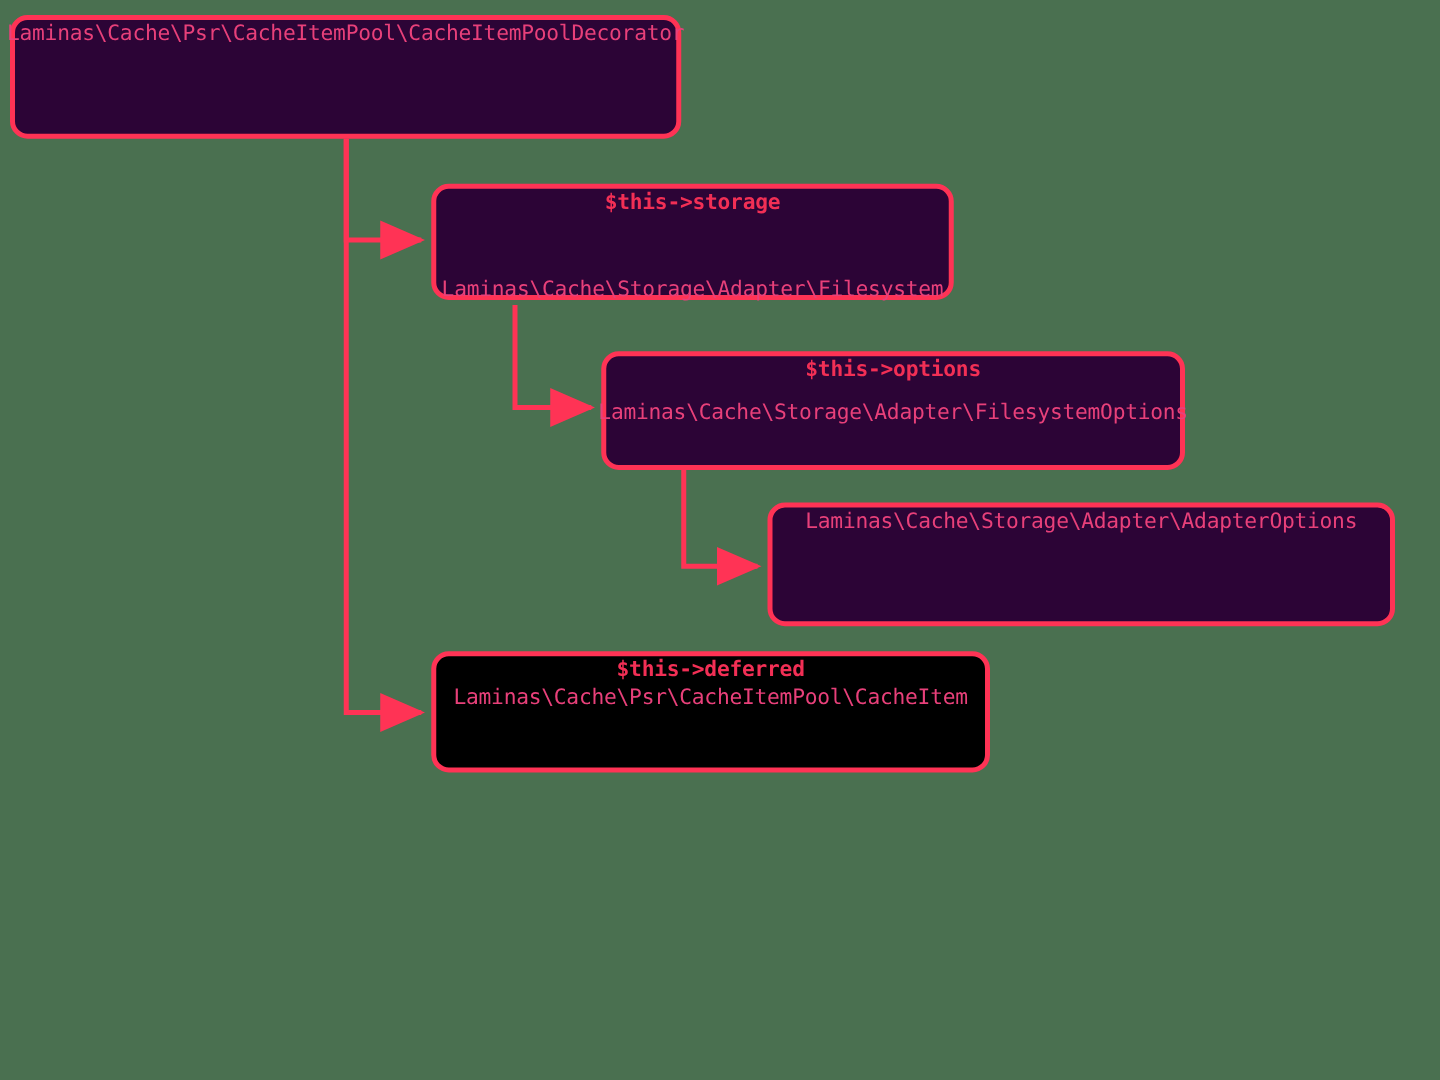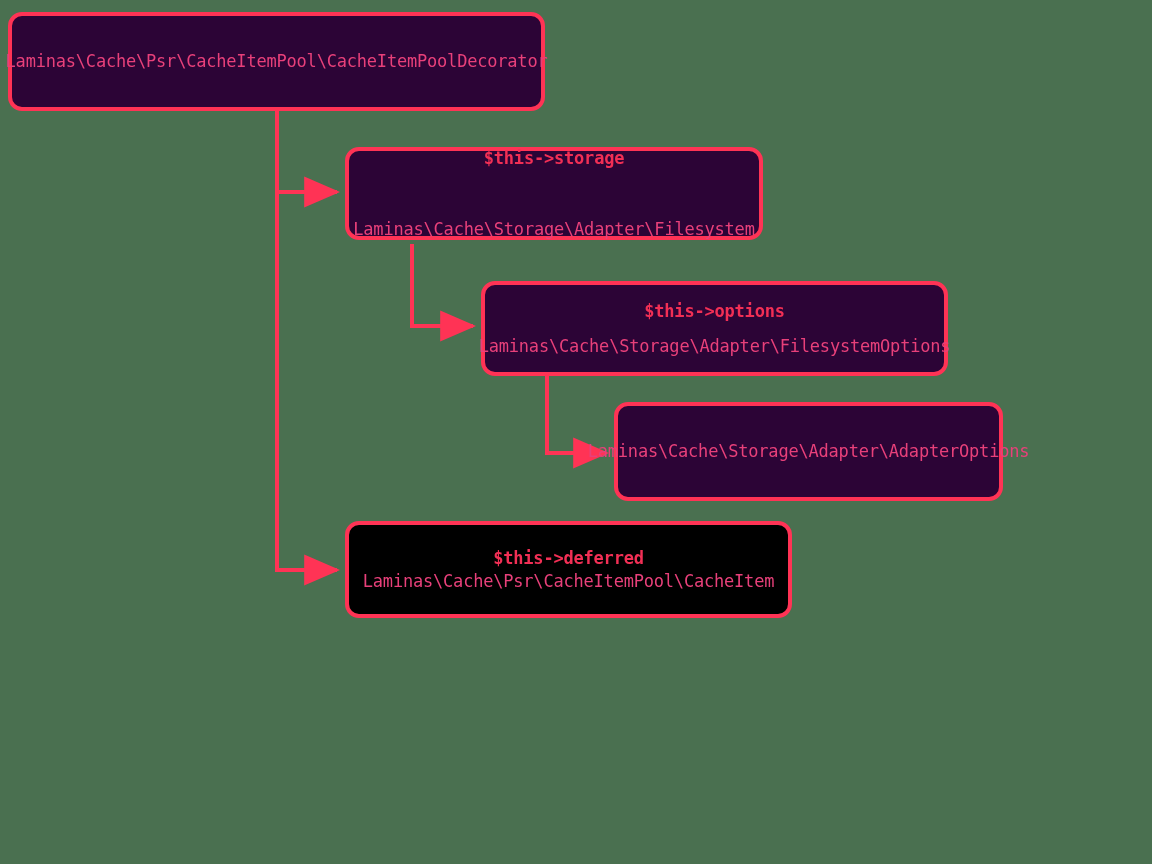--- a/index.html
+++ b/index.html
@@ -28,21 +28,21 @@
   }
   .node {
     position: absolute;
     box-sizing: border-box;
     background: #2c0436;
     border: 4px solid #ff3355;
     border-radius: 14px;
     display: flex;
     flex-direction: column;
     align-items: center;
-    justify-content: center;
+    justify-content: flex-start;
     text-align: center;
     line-height: 1.32;
   }
   .node-title {
     color: #f22f55;
     font-weight: bold;
     font-size: 17px;
     letter-spacing: -0.2px;
     white-space: nowrap;
   }
@@ -83,21 +83,21 @@
   <div class="node" style="left: 345px; top: 147px; width: 418px; height: 93px; background: rgb(44, 4, 54); border-color: rgb(255, 51, 85);">
     <div class="node-title" style="color: rgb(242, 47, 85);">$this-&gt;storage</div>
     <div class="node-class" style="color: rgb(232, 64, 122); margin-top: 48px;">Laminas\Cache\Storage\Adapter\Filesystem</div>
   </div>
 
   <div class="node" style="left: 481px; top: 281px; width: 467px; height: 95px; background: rgb(44, 4, 54); border-color: rgb(255, 51, 85); gap: 12px;">
     <div class="node-title" style="color: rgb(242, 47, 85);">$this-&gt;options</div>
     <div class="node-class" style="color: rgb(232, 64, 122);">Laminas\Cache\Storage\Adapter\FilesystemOptions</div>
   </div>
 
-  <div class="node" style="left: 614px; top: 402px; width: 389px; height: 99px; background: rgb(44, 4, 54); border-color: rgb(255, 51, 85);">
+  <div class="node" style="left: 614px; top: 402px; width: 502px; height: 99px; background: rgb(44, 4, 54); border-color: rgb(255, 51, 85);">
     <div class="node-class solo" style="color: rgb(232, 64, 122);">Laminas\Cache\Storage\Adapter\AdapterOptions</div>
   </div>
 
   <div class="node" style="left: 345px; top: 521px; width: 447px; height: 97px; background: #000000; border-color: rgb(255, 51, 85);">
     <div class="node-title" style="color: rgb(242, 47, 85);">$this-&gt;deferred</div>
     <div class="node-class" style="color: rgb(232, 64, 122);">Laminas\Cache\Psr\CacheItemPool\CacheItem</div>
   </div>
 
 </div>
 

